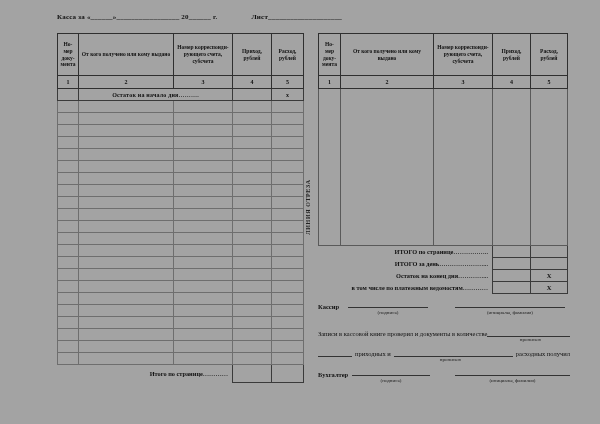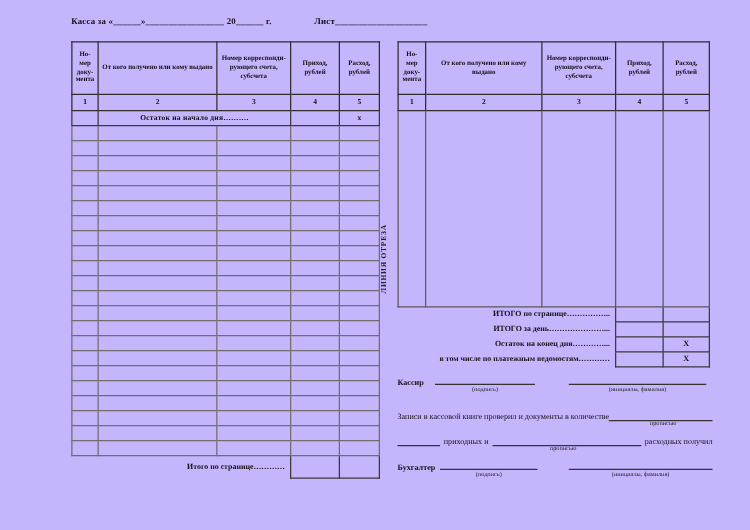--- a/index.html
+++ b/index.html
@@ -1,19 +1,19 @@
 <!DOCTYPE html>
 <html><head>
 <meta charset="utf-8">
 <style>
   * { box-sizing: border-box; margin: 0; padding: 0; }
   body { background: #e8e8e8; }
   .sheet {
     width: 600px; height: 424px; position: relative;
-    background: #c4b5fd; overflow: hidden;
+    background: #a3a3a3; overflow: hidden;
     font-family: "Liberation Serif", "DejaVu Serif", serif;
     color: #111;
   }
   
   .topline {
     position: absolute; left: 57px; top: 13px;
     font-size: 7px; font-weight: bold; letter-spacing: 0.2px;
     white-space: nowrap;
   }
   .topline .list { margin-left: 34px; }

